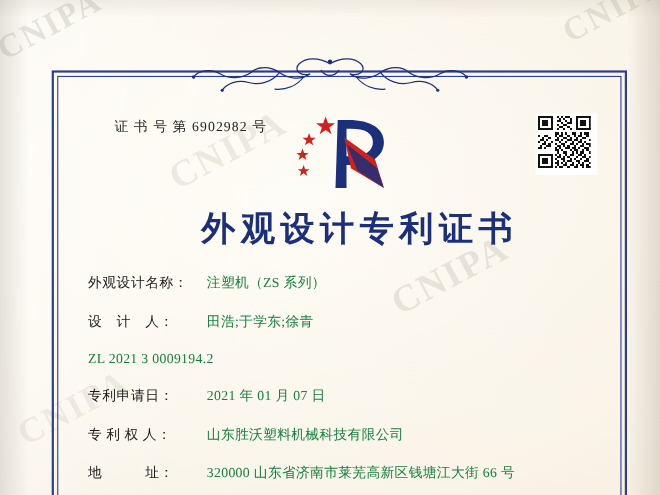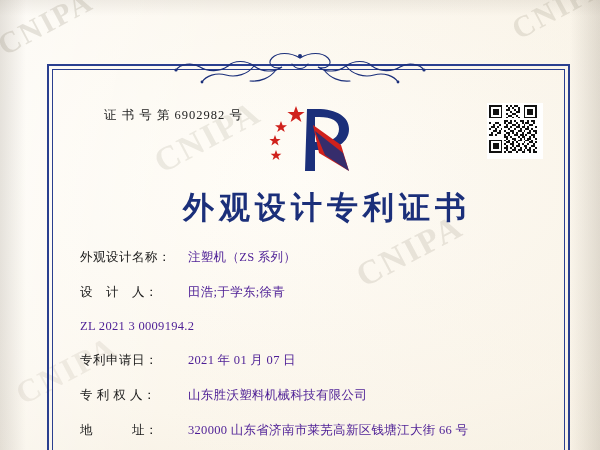--- a/index.html
+++ b/index.html
@@ -165,21 +165,21 @@
   }
   .field-label {
     width: 108px;
     flex: 0 0 108px;
     color: #1a1a1a;
     letter-spacing: 0.5px;
     white-space: nowrap;
   }
   .field-value {
     flex: 1 1 auto;
-    color: #4c1d95;
+    color: #15803d;
     letter-spacing: 0.3px;
     white-space: nowrap;
     overflow: hidden;
     text-overflow: ellipsis;
   }
 </style>
 </head>
 <body>
 
 <div class="page">

